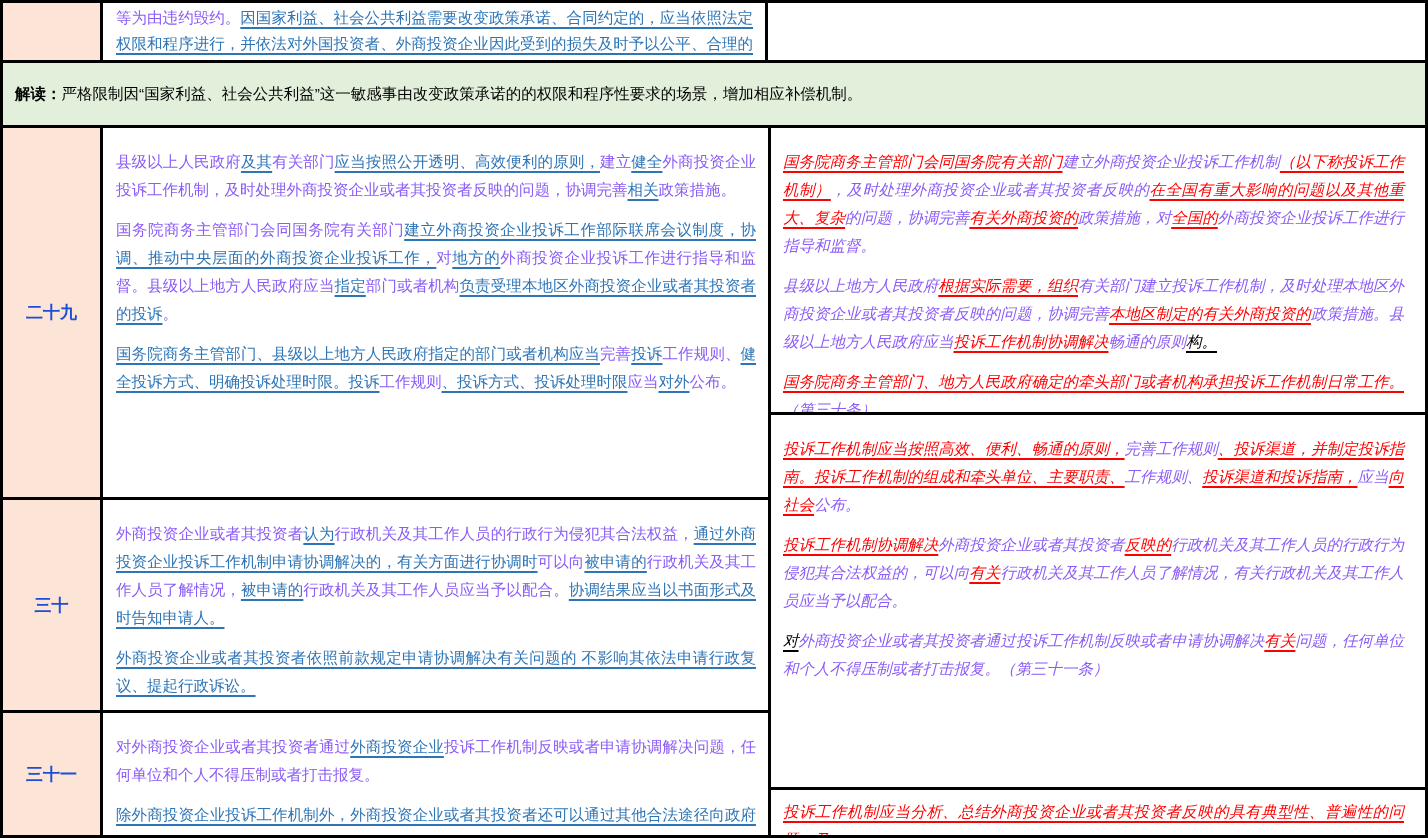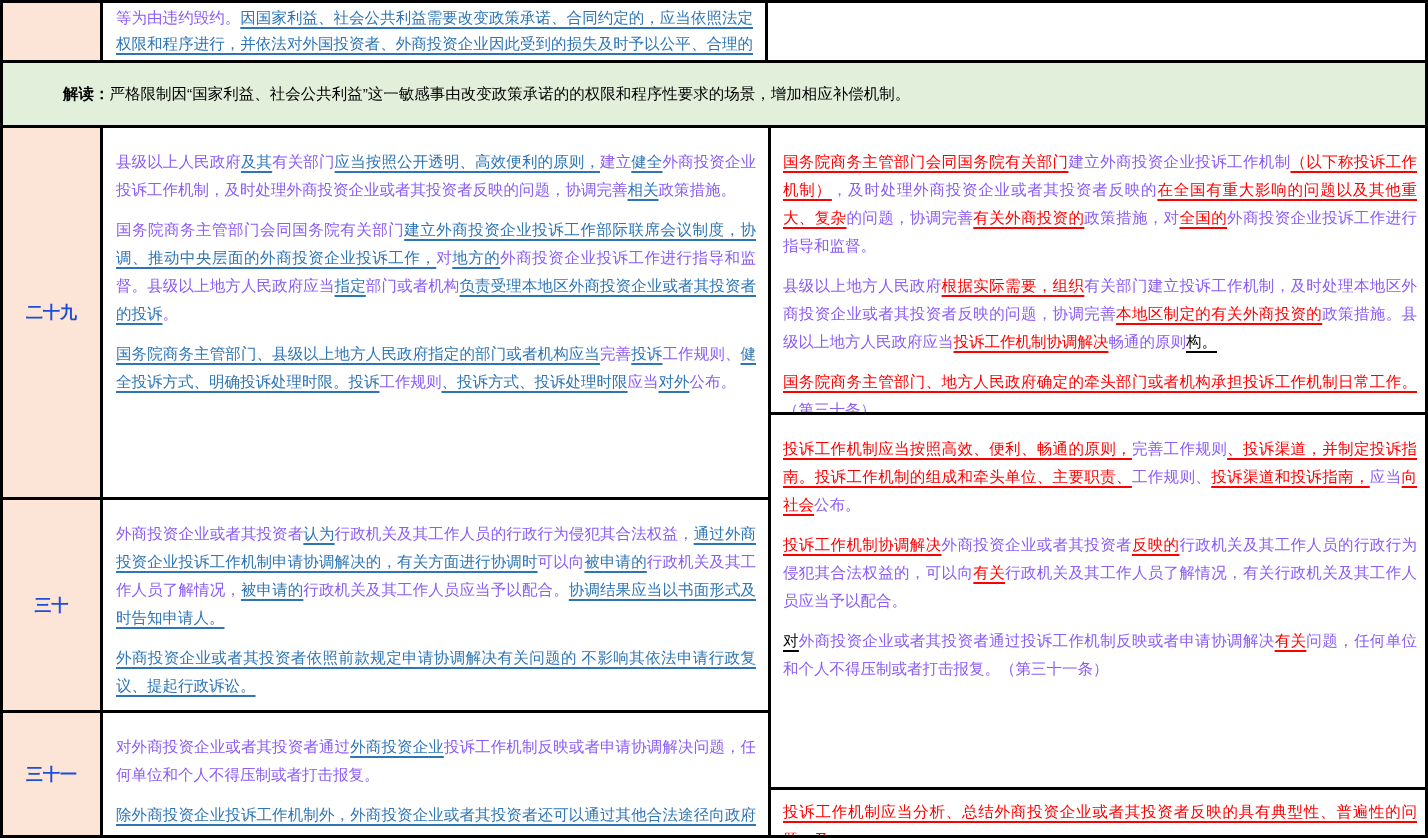--- a/index.html
+++ b/index.html
@@ -13,33 +13,33 @@
   .num-col { flex: 0 0 100px; background: #FCE4D6; border-right: 3px solid #000;
     display: flex; align-items: center; justify-content: center;
     font-weight: bold; font-size: 17px; color: #1d4ed8; }
   .row1 .mid-col { flex: 0 0 665px; border-right: 3px solid #000; padding: 2px 12px 0 13px; overflow: hidden; }
   .row1 .right-col { flex: 1; padding: 2px 10px 0 12px; overflow: hidden; }
   .row1 .para { line-height: 26px; margin-bottom: 0; }
 
   
   .green-row { flex: 0 0 65px; background: #E2EFDA; border-bottom: 3px solid #000;
     display: flex; align-items: center; padding: 0 12px; font-size: 15.5px; overflow: hidden; }
-  .jiedu-label { font-weight: bold; margin-left: 48px; }
+  .jiedu-label { font-weight: bold; }
 
   
   .body { flex: 1; display: flex; min-height: 0; }
   .left-block { flex: 0 0 765px; display: flex; flex-direction: column; }
   .l-row { display: flex; border-bottom: 3px solid #000; overflow: hidden; }
   .l-row-29 { flex: 0 0 372px; }
   .l-row-30 { flex: 0 0 213px; }
   .l-row-31 { flex: 1; border-bottom: none; }
   .mid-cell { flex: 1; padding: 20px 12px 0 13px; overflow: hidden; }
 
   .right-block { flex: 1; border-left: 3px solid #000; display: flex; flex-direction: column; }
-  .r-cell { border-bottom: 3px solid #000; padding: 20px 8px 0 12px; overflow: hidden; }
+  .r-cell { border-bottom: 3px solid #000; padding: 20px 21px 0 12px; overflow: hidden; font-style: italic; }
   .r-cell-a { flex: 0 0 287px; }
   .r-cell-b { flex: 0 0 375px; }
   .r-cell-c { flex: 1; border-bottom: none; padding-top: 8px; }
 
   .para { font-size: 15.5px; line-height: 28px; color: #000; text-align: justify;
     margin-bottom: 12px; }
   .seg-n { color: #8b5cf6; }
   .seg-b { color: #2E75B6; text-decoration: underline; text-decoration-thickness: 1.5px; text-underline-offset: 4px; }
   .seg-r { color: #FF0000; text-decoration: underline; text-decoration-thickness: 1.5px; text-underline-offset: 4px; }
   .seg-u { color: #000; text-decoration: underline; text-decoration-thickness: 1.5px; text-underline-offset: 4px; }

